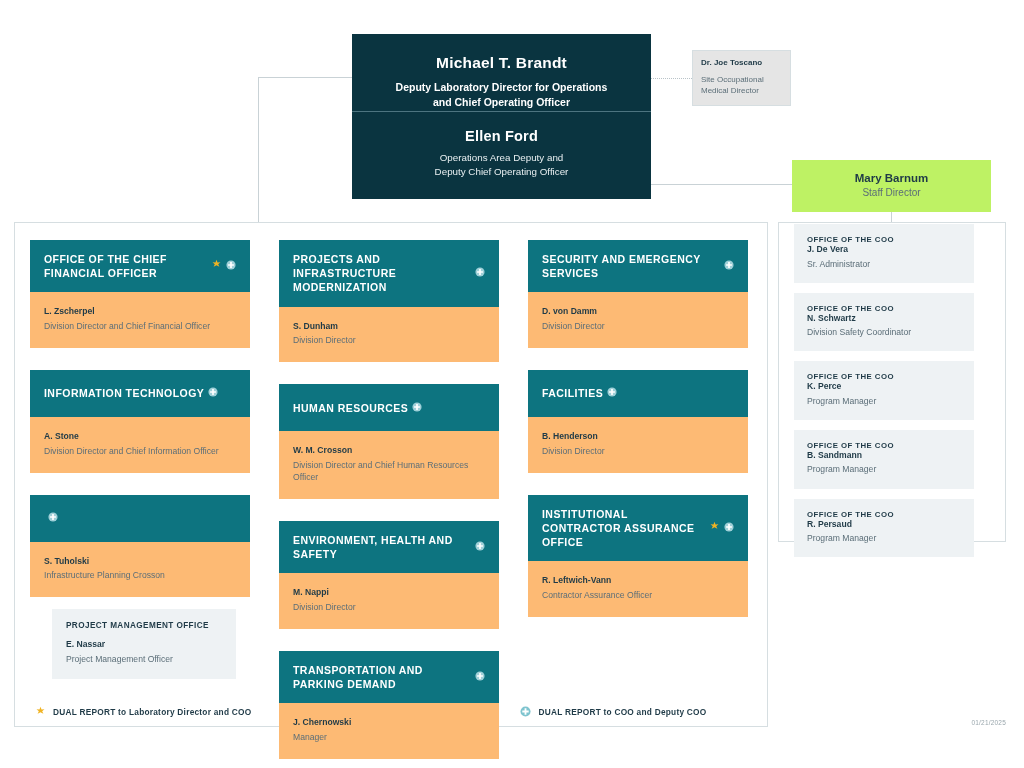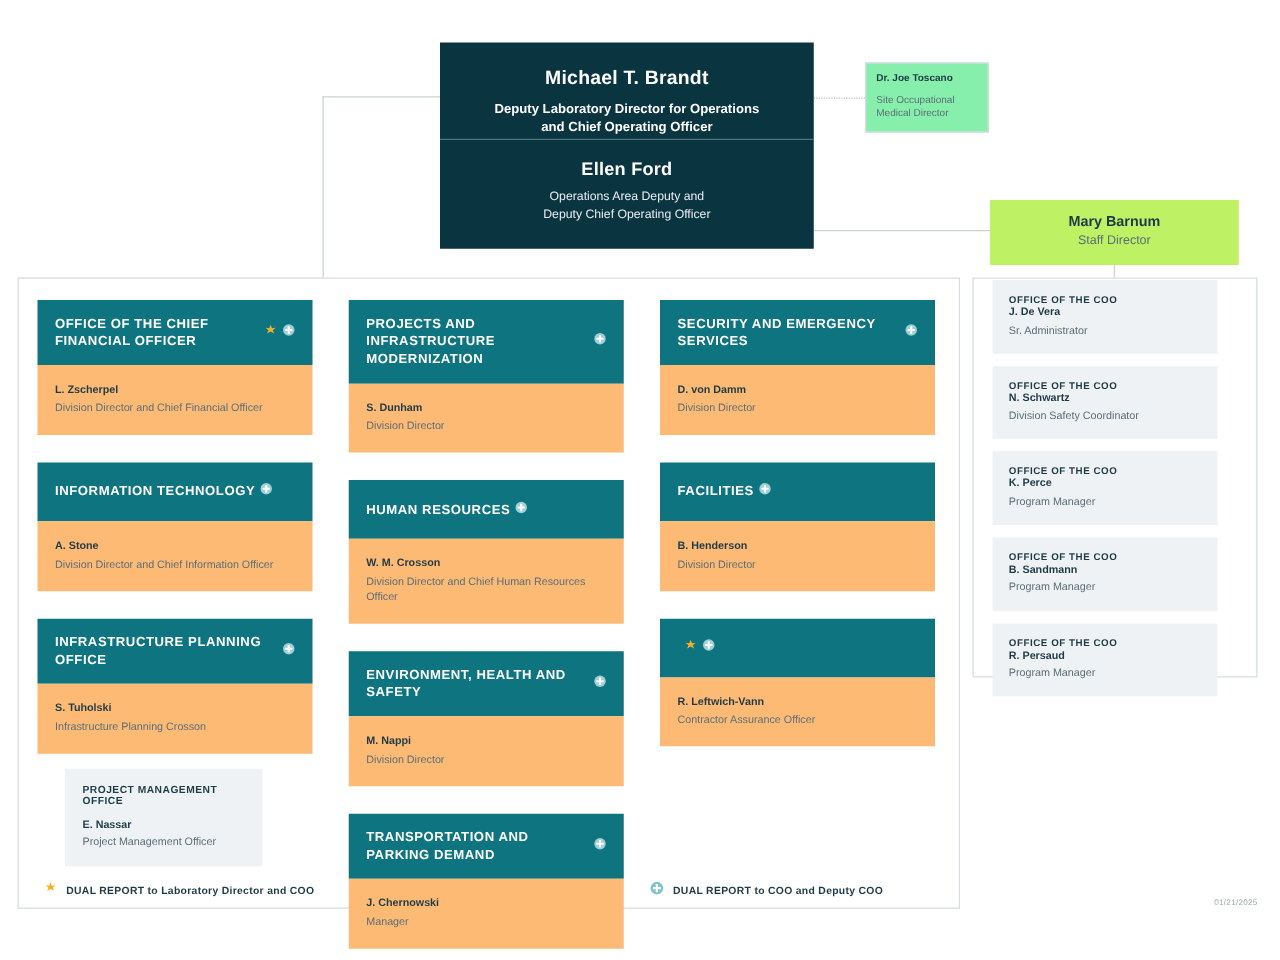--- a/index.html
+++ b/index.html
@@ -30,21 +30,21 @@
   #ford-box{padding:16px 18px 20px;}
   .exec-name{font-size:15.5px;font-weight:bold;letter-spacing:.2px;line-height:1.2;}
   #ford-box .exec-name{font-size:14.5px;}
   .exec-title{font-size:10.5px;font-weight:bold;line-height:1.42;margin-top:7px;}
   #ford-box .exec-title{font-weight:normal;font-size:9.8px;margin-top:5px;color:#e8eff1;}
 
   
   #toscano-box{
     position:absolute;left:692px;top:50px;width:99px;
     box-sizing:border-box;
-    border:1px solid #d6dee1;background:#86efac;
+    border:1px solid #d6dee1;background:#e5e5e5;
     padding:7px 8px 9px;
   }
   .side-name{font-size:8px;font-weight:bold;color:#1f3a47;line-height:1.3;}
   .side-title{font-size:8px;color:#5b6e78;line-height:1.38;margin-top:6px;}
 
   
   #barnum-box{
     position:absolute;left:792px;top:160px;width:199px;
     box-sizing:border-box;background:#bef264;
     padding:12px 10px 14px;text-align:center;
@@ -80,21 +80,21 @@
   .unit-body{
     background:#fdba74;box-sizing:border-box;
     padding:14px 14px 16px;min-height:47px;
   }
   .person-name{font-size:8.6px;font-weight:bold;color:#1f3a47;line-height:1.35;}
   .person-title{font-size:8.6px;color:#5b6e78;line-height:1.4;margin-top:2px;}
 
   
   .subunit{
     margin-left:22px;margin-top:-10px;margin-bottom:22px;
-    background:#eef2f4;box-sizing:border-box;width:158px;
+    background:#eef2f4;box-sizing:border-box;width:184px;
     padding:12px 14px 14px;
   }
   .sub-head{font-size:8.2px;font-weight:bold;letter-spacing:.4px;color:#1f3a47;}
   .subunit .person-name{margin-top:9px;}
 
   
   #coo-list{position:absolute;left:794px;top:224px;width:180px;}
   .coo-card{background:#eef2f4;box-sizing:border-box;padding:11px 13px 13px;margin-bottom:10px;}
   .coo-label{font-size:7.8px;font-weight:bold;letter-spacing:.45px;color:#1f3a47;}
   .coo-card .person-name{margin-top:0;}
@@ -194,21 +194,20 @@
               <path fill="#ffffff" d="M10 5h4v5h5v4h-5v5h-4v-5H5v-4h5z"></path>
             </svg></span>
         </div>
         <div class="unit-body">
           <div class="person-name">A. Stone</div>
           <div class="person-title">Division Director and Chief Information Officer</div>
         </div>
       </div>
       <div class="unit">
         <div class="unit-head">
-          <span class="ht">INFRASTRUCTURE PLANNING OFFICE</span>
           <span class="icon-plus"><svg width="10" height="10" viewBox="0 0 24 24">
               <circle cx="12" cy="12" r="11" fill="#9fd0d8"></circle>
               <path fill="#ffffff" d="M10 5h4v5h5v4h-5v5h-4v-5H5v-4h5z"></path>
             </svg></span>
         </div>
         <div class="unit-body">
           <div class="person-name">S. Tuholski</div>
           <div class="person-title">Infrastructure Planning Crosson</div>
         </div>
       </div>
@@ -294,20 +293,21 @@
               <path fill="#ffffff" d="M10 5h4v5h5v4h-5v5h-4v-5H5v-4h5z"></path>
             </svg></span>
         </div>
         <div class="unit-body">
           <div class="person-name">B. Henderson</div>
           <div class="person-title">Division Director</div>
         </div>
       </div>
       <div class="unit">
         <div class="unit-head">
+          <span class="ht">INSTITUTIONAL CONTRACTOR ASSURANCE OFFICE</span>
           <span class="icon-star"><svg width="11" height="11" viewBox="0 0 24 24">
               <path fill="#f0b323" d="M12 1.6l2.3 6.1 6.4-.6-5 4.1 2.6 5.9-6.3-3.4-6.3 3.4 2.6-5.9-5-4.1 6.4.6z"></path>
             </svg></span>
           <span class="icon-plus"><svg width="10" height="10" viewBox="0 0 24 24">
               <circle cx="12" cy="12" r="11" fill="#9fd0d8"></circle>
               <path fill="#ffffff" d="M10 5h4v5h5v4h-5v5h-4v-5H5v-4h5z"></path>
             </svg></span>
         </div>
         <div class="unit-body">
           <div class="person-name">R. Leftwich-Vann</div>

